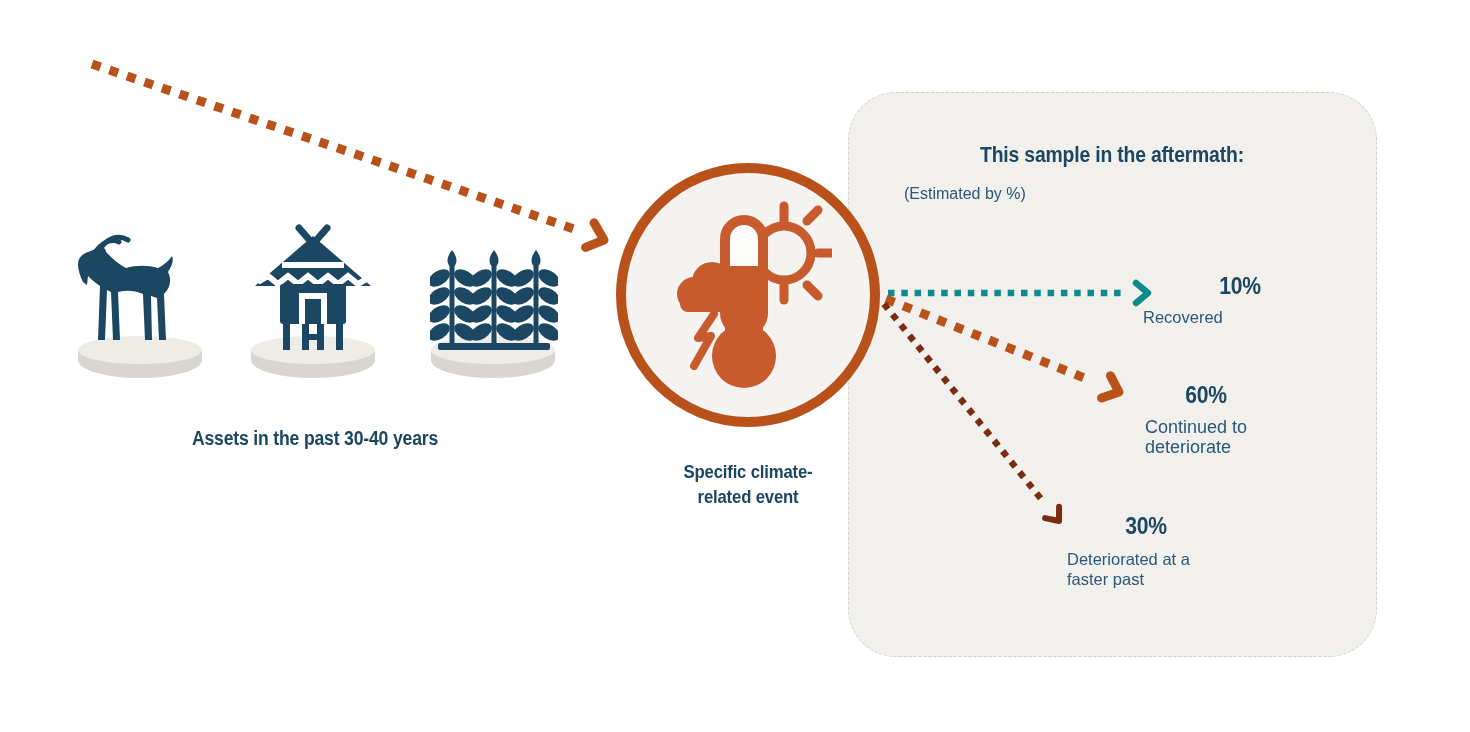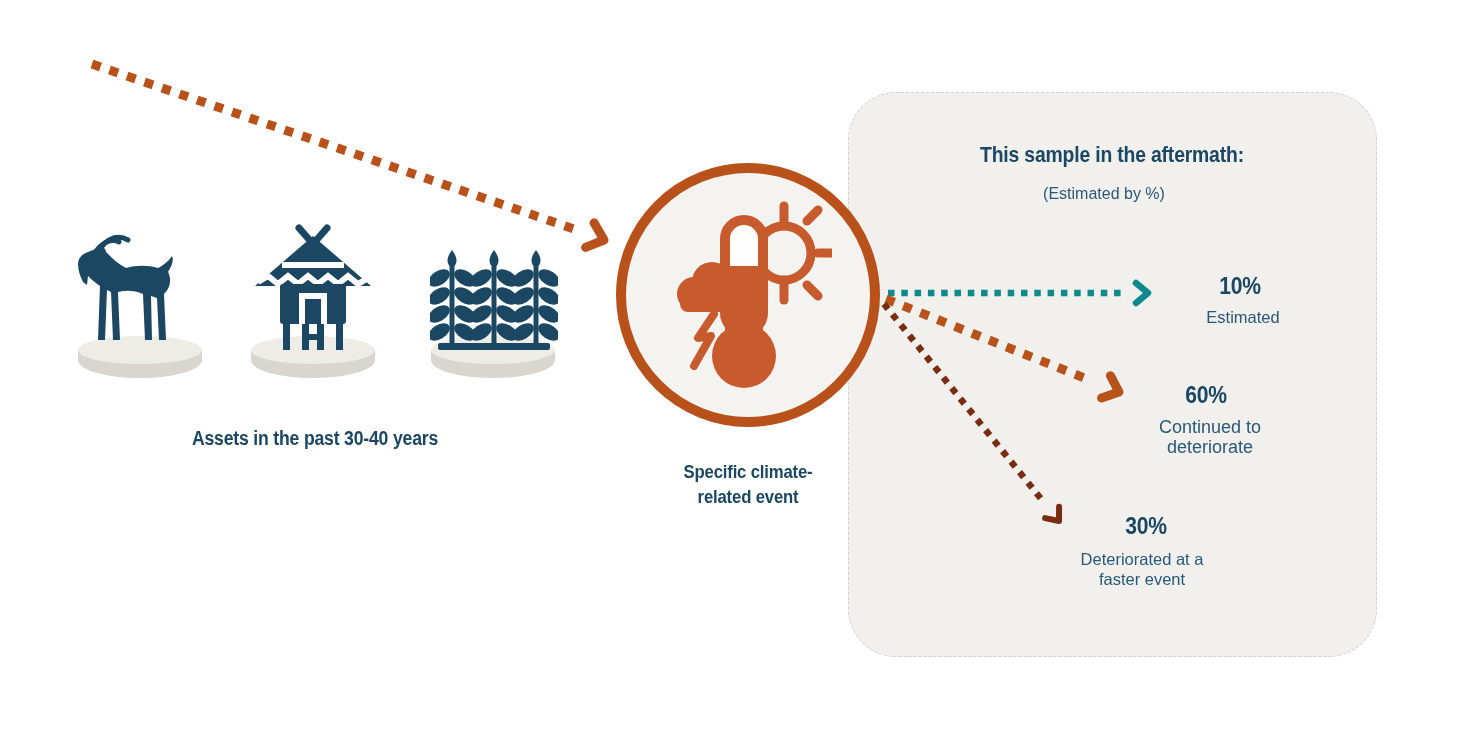--- a/index.html
+++ b/index.html
@@ -13,21 +13,21 @@
     left:848px;top:92px;width:527px;height:563px;
     background:#f1f0ed;border:1px dashed #d2d0ca;border-radius:48px;z-index:1;
   }
   
   .hbold{
     font-weight:700;color:#1b4763;text-align:center;
     transform:scaleX(0.88);transform-origin:center;
     letter-spacing:-0.2px;line-height:1.25;
   }
   .body-txt{
-    font-weight:400;color:#2a5878;text-align:center;line-height:20px;
+    font-weight:400;color:#2a5878;text-align:left;line-height:20px;
   }
   
   .platform{width:124px;height:44px;z-index:2;}
   .platform .side{position:absolute;top:14px;left:0;width:100%;height:28px;
     background:#d9d6cf;border-radius:0 0 62px 62px / 0 0 18px 18px;}
   .platform .top{position:absolute;top:0;left:0;width:100%;height:28px;
     border-radius:50%;background:#eeece7;}
   
   .event-circle{
     left:616px;top:163px;width:264px;height:264px;box-sizing:border-box;
@@ -178,26 +178,26 @@
   <div class="abs txt-layer hbold" style="left:115px;top:426px;width:400px;font-size:20px;">Assets in the past 30-40 years</div>
 
   <div class="abs txt-layer hbold" style="left:663px;top:459px;width:170px;font-size:19px;line-height:25px;">Specific climate-related event</div>
 
   <div class="abs txt-layer hbold" style="left:862px;top:141px;width:500px;font-size:22px;">This sample in the aftermath:</div>
 
   <div class="abs txt-layer body-txt" style="left:904px;top:184px;width:400px;font-size:16px;">(Estimated by %)</div>
 
   <div>
     <div class="abs txt-layer hbold" style="left:1140px;top:271px;width:200px;font-size:24px;">10%</div>
-    <div class="abs txt-layer body-txt" style="left:1143px;top:307px;width:200px;font-size:16.5px;">Estimated</div>
+    <div class="abs txt-layer body-txt" style="left:1143px;top:307px;width:200px;font-size:16.5px;">Recovered</div>
   </div>
 
   <div>
     <div class="abs txt-layer hbold" style="left:1106px;top:380px;width:200px;font-size:24px;">60%</div>
     <div class="abs txt-layer body-txt" style="left:1145px;top:417px;width:130px;font-size:18px;">Continued to deteriorate</div>
   </div>
 
   <div>
     <div class="abs txt-layer hbold" style="left:1046px;top:511px;width:200px;font-size:24px;">30%</div>
-    <div class="abs txt-layer body-txt" style="left:1067px;top:549px;width:150px;font-size:16.5px;">Deteriorated at a faster event</div>
+    <div class="abs txt-layer body-txt" style="left:1067px;top:549px;width:150px;font-size:16.5px;">Deteriorated at a faster past</div>
   </div>
 
 </div>
 
 </body></html>

